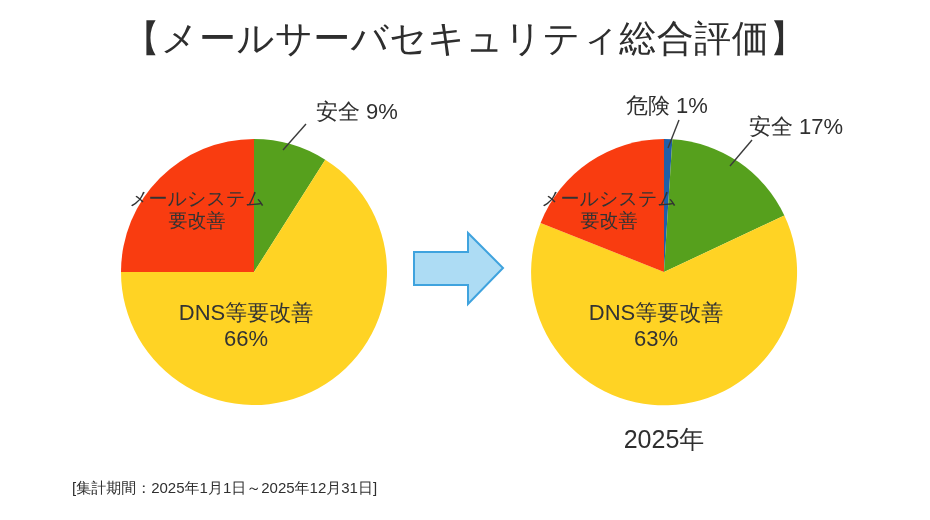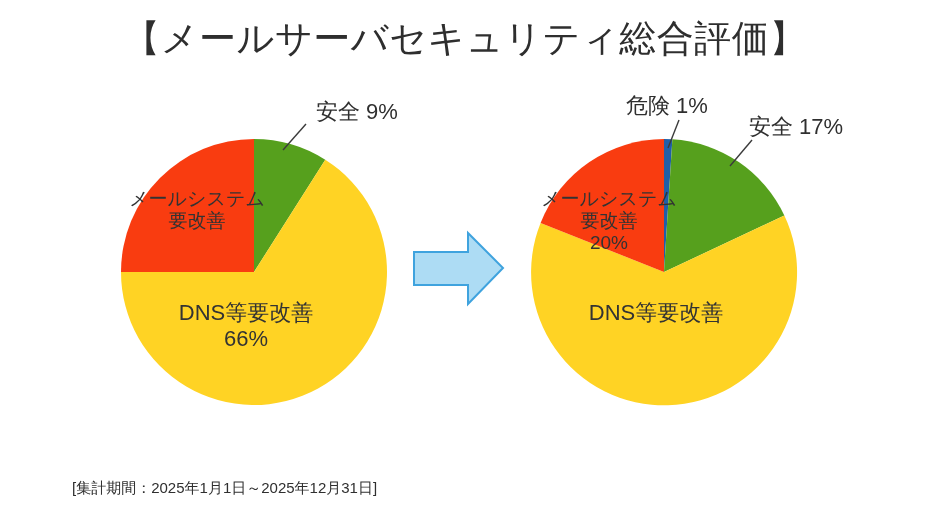--- a/index.html
+++ b/index.html
@@ -136,26 +136,27 @@
   <div class="slice-label" id="label-left-dns">
     <span class="ln">DNS等要改善</span>
     <span class="ln">66%</span>
   </div>
 
   <div class="callout-label" id="label-left-safe">安全 9%</div>
 
   <div class="slice-label" id="label-right-mail">
     <span class="ln">メールシステム</span>
     <span class="ln">要改善</span>
-    <span class="ln">20%</span>
   </div>
 
   <div class="slice-label" id="label-right-dns">
     <span class="ln">DNS等要改善</span>
+    <span class="ln">63%</span>
   </div>
 
   <div class="callout-label" id="label-right-safe">安全 17%</div>
   <div class="callout-label" id="label-right-danger">危険 1%</div>
 
+  <div class="year-label" id="year-right">2025年</div>
 
   <div id="footnote">[集計期間：2025年1月1日～2025年12月31日]</div>
 
 </div>
 
 </body></html>

